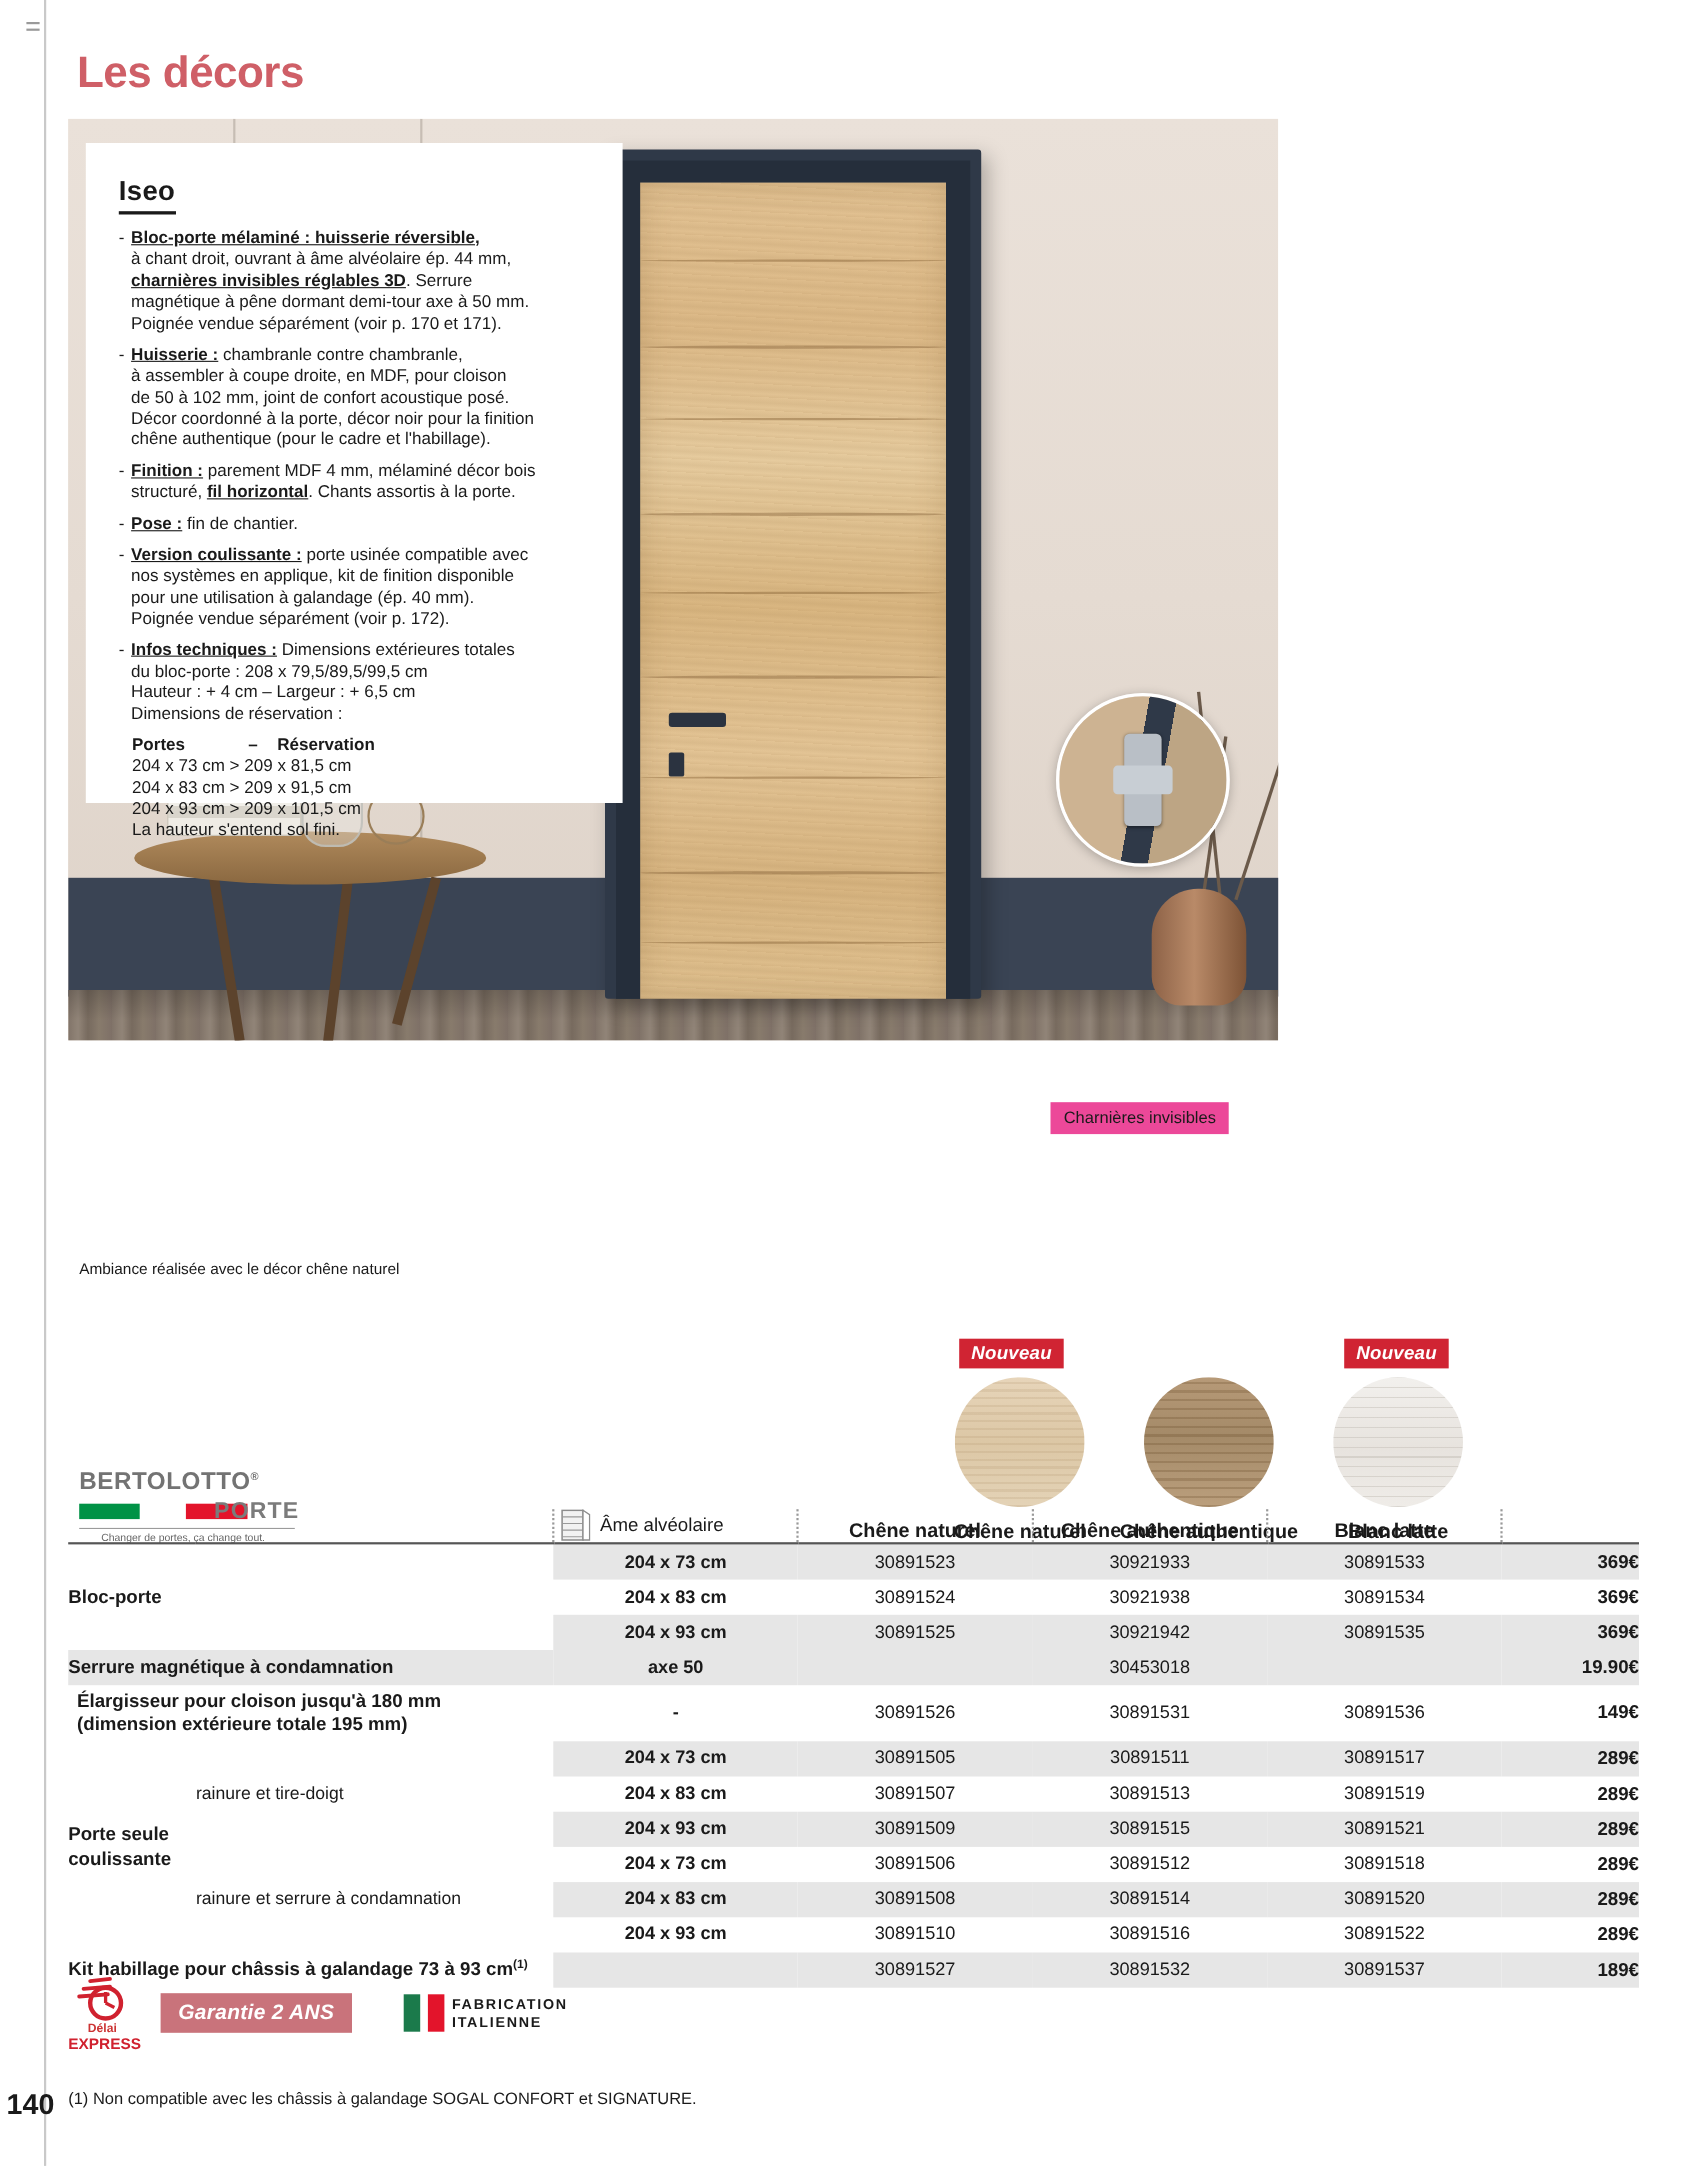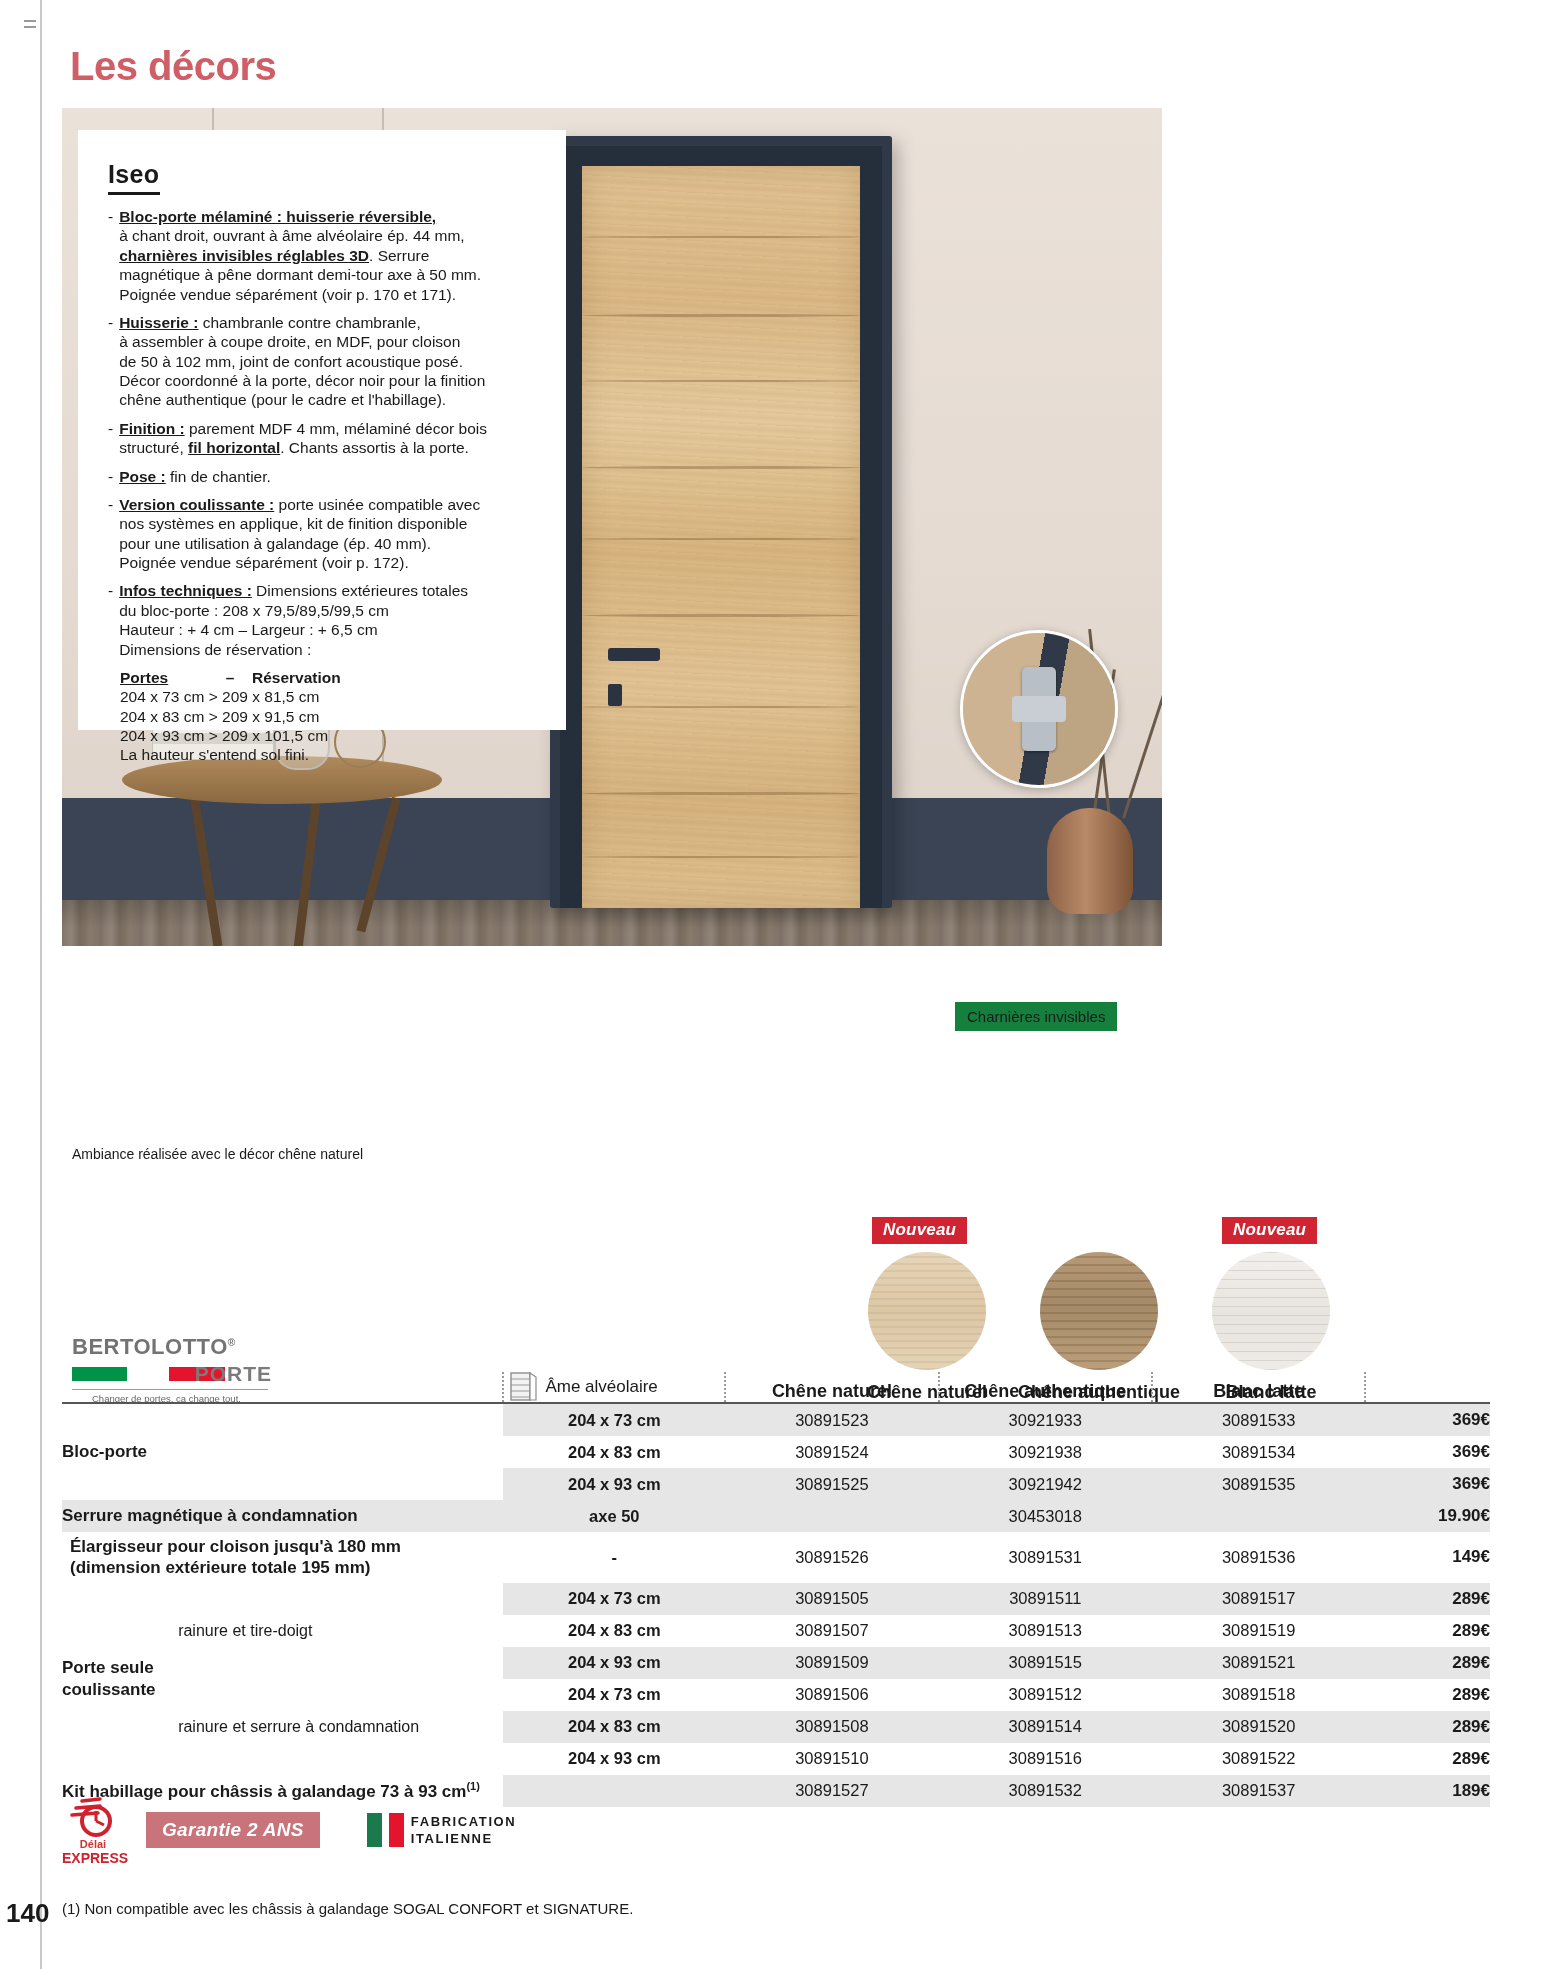--- a/index.html
+++ b/index.html
@@ -37,21 +37,21 @@
   .grain{position:absolute;left:0;right:0;height:2px;background:rgba(110,72,30,.35);border-radius:50%;filter:blur(.4px);}
   .grain.g2{height:3px;background:rgba(95,60,22,.30);}
   .handle{position:absolute;left:58px;top:512px;width:52px;height:13px;background:#2b3340;border-radius:3px;}
   .handle-base{position:absolute;left:58px;top:548px;width:14px;height:22px;background:#2b3340;border-radius:2px;}
 
   
   .bubble{position:absolute;left:898px;top:522px;width:152px;height:152px;border-radius:50%;border:3px solid #fff;overflow:hidden;box-shadow:0 2px 10px rgba(0,0,0,.25);}
   .bubble-bg{position:absolute;inset:0;background:linear-gradient(100deg,#cdb392 0 46%,#2f3948 46% 60%,#bda584 60% 100%);}
   .hinge{position:absolute;left:50%;top:50%;transform:translate(-50%,-50%);width:34px;height:84px;background:#b9bfc6;border-radius:5px;box-shadow:0 1px 3px rgba(0,0,0,.4);}
   .hinge-mid{position:absolute;left:50%;top:50%;transform:translate(-50%,-50%);width:54px;height:26px;background:#c8ced4;border-radius:4px;}
-  .bubble-caption{position:absolute;left:955px;top:1002px;background:#15803d;padding:6px 12px;font-size:15px;color:#1a1a1a;}
+  .bubble-caption{position:absolute;left:955px;top:1002px;background:#ec4899;padding:6px 12px;font-size:15px;color:#1a1a1a;}
 
   .hero-caption{position:absolute;left:62px;top:1145px;}
   .hero-caption-inner{background:#fff;padding:5px 10px;font-size:14px;color:#1a1a1a;}
 
   
   .vase{position:absolute;left:985px;top:700px;width:86px;height:106px;background:linear-gradient(90deg,#8d6247,#b98a68 45%,#7d5336);border-radius:42px 42px 26px 26px;}
   .branch{position:absolute;background:#6b5a4a;transform-origin:bottom center;}
   .table-top{position:absolute;left:60px;top:648px;width:320px;height:48px;background:linear-gradient(180deg,#b08a5c,#8a6840);border-radius:50%;}
   .table-leg{position:absolute;width:9px;background:#5c432c;transform-origin:top center;}
   .books{position:absolute;left:90px;top:610px;width:120px;height:40px;background:linear-gradient(180deg,#f1efe9 0 35%,#d9d5cc 35% 62%,#efece5 62% 100%);border:1px solid #cbc6bb;}
@@ -61,21 +61,21 @@
   
   .info-card{position:absolute;left:78px;top:130px;width:488px;height:600px;background:#fff;padding:30px 34px 20px 30px;box-sizing:border-box;}
   .info-title{font-size:25px;font-weight:bold;letter-spacing:.3px;}
   .info-title-rule{width:52px;height:3px;background:#1a1a1a;margin-top:3px;margin-bottom:12px;}
   .spec{display:flex;gap:6px;margin-bottom:9px;font-size:15.5px;line-height:1.25;}
   .spec .dash{flex:0 0 auto;}
   .spec .body{flex:1 1 auto;}
   .spec b{font-weight:bold;text-decoration:underline;}
   .dims{margin-top:2px;font-size:15.5px;line-height:1.25;padding-left:12px;}
   .dims-head{font-weight:bold;display:flex;gap:14px;}
-  .dims-head .c1{width:88px;text-decoration:underline;}
+  .dims-head .c1{width:88px;}
   .dims-head .c2{width:16px;text-align:center;}
 
   
   .swatches{position:absolute;left:0;top:1210px;width:1550px;height:160px;}
   .sw{position:absolute;width:118px;height:118px;border-radius:50%;overflow:hidden;}
   .sw-label{position:absolute;font-size:18px;font-weight:bold;text-align:center;width:190px;}
   .nouveau{position:absolute;background:#d02433;color:#fff;font-size:17px;font-weight:bold;font-style:italic;padding:3px 11px 4px;letter-spacing:.2px;}
 
   
   .brand{position:absolute;left:72px;top:1334px;width:200px;}

